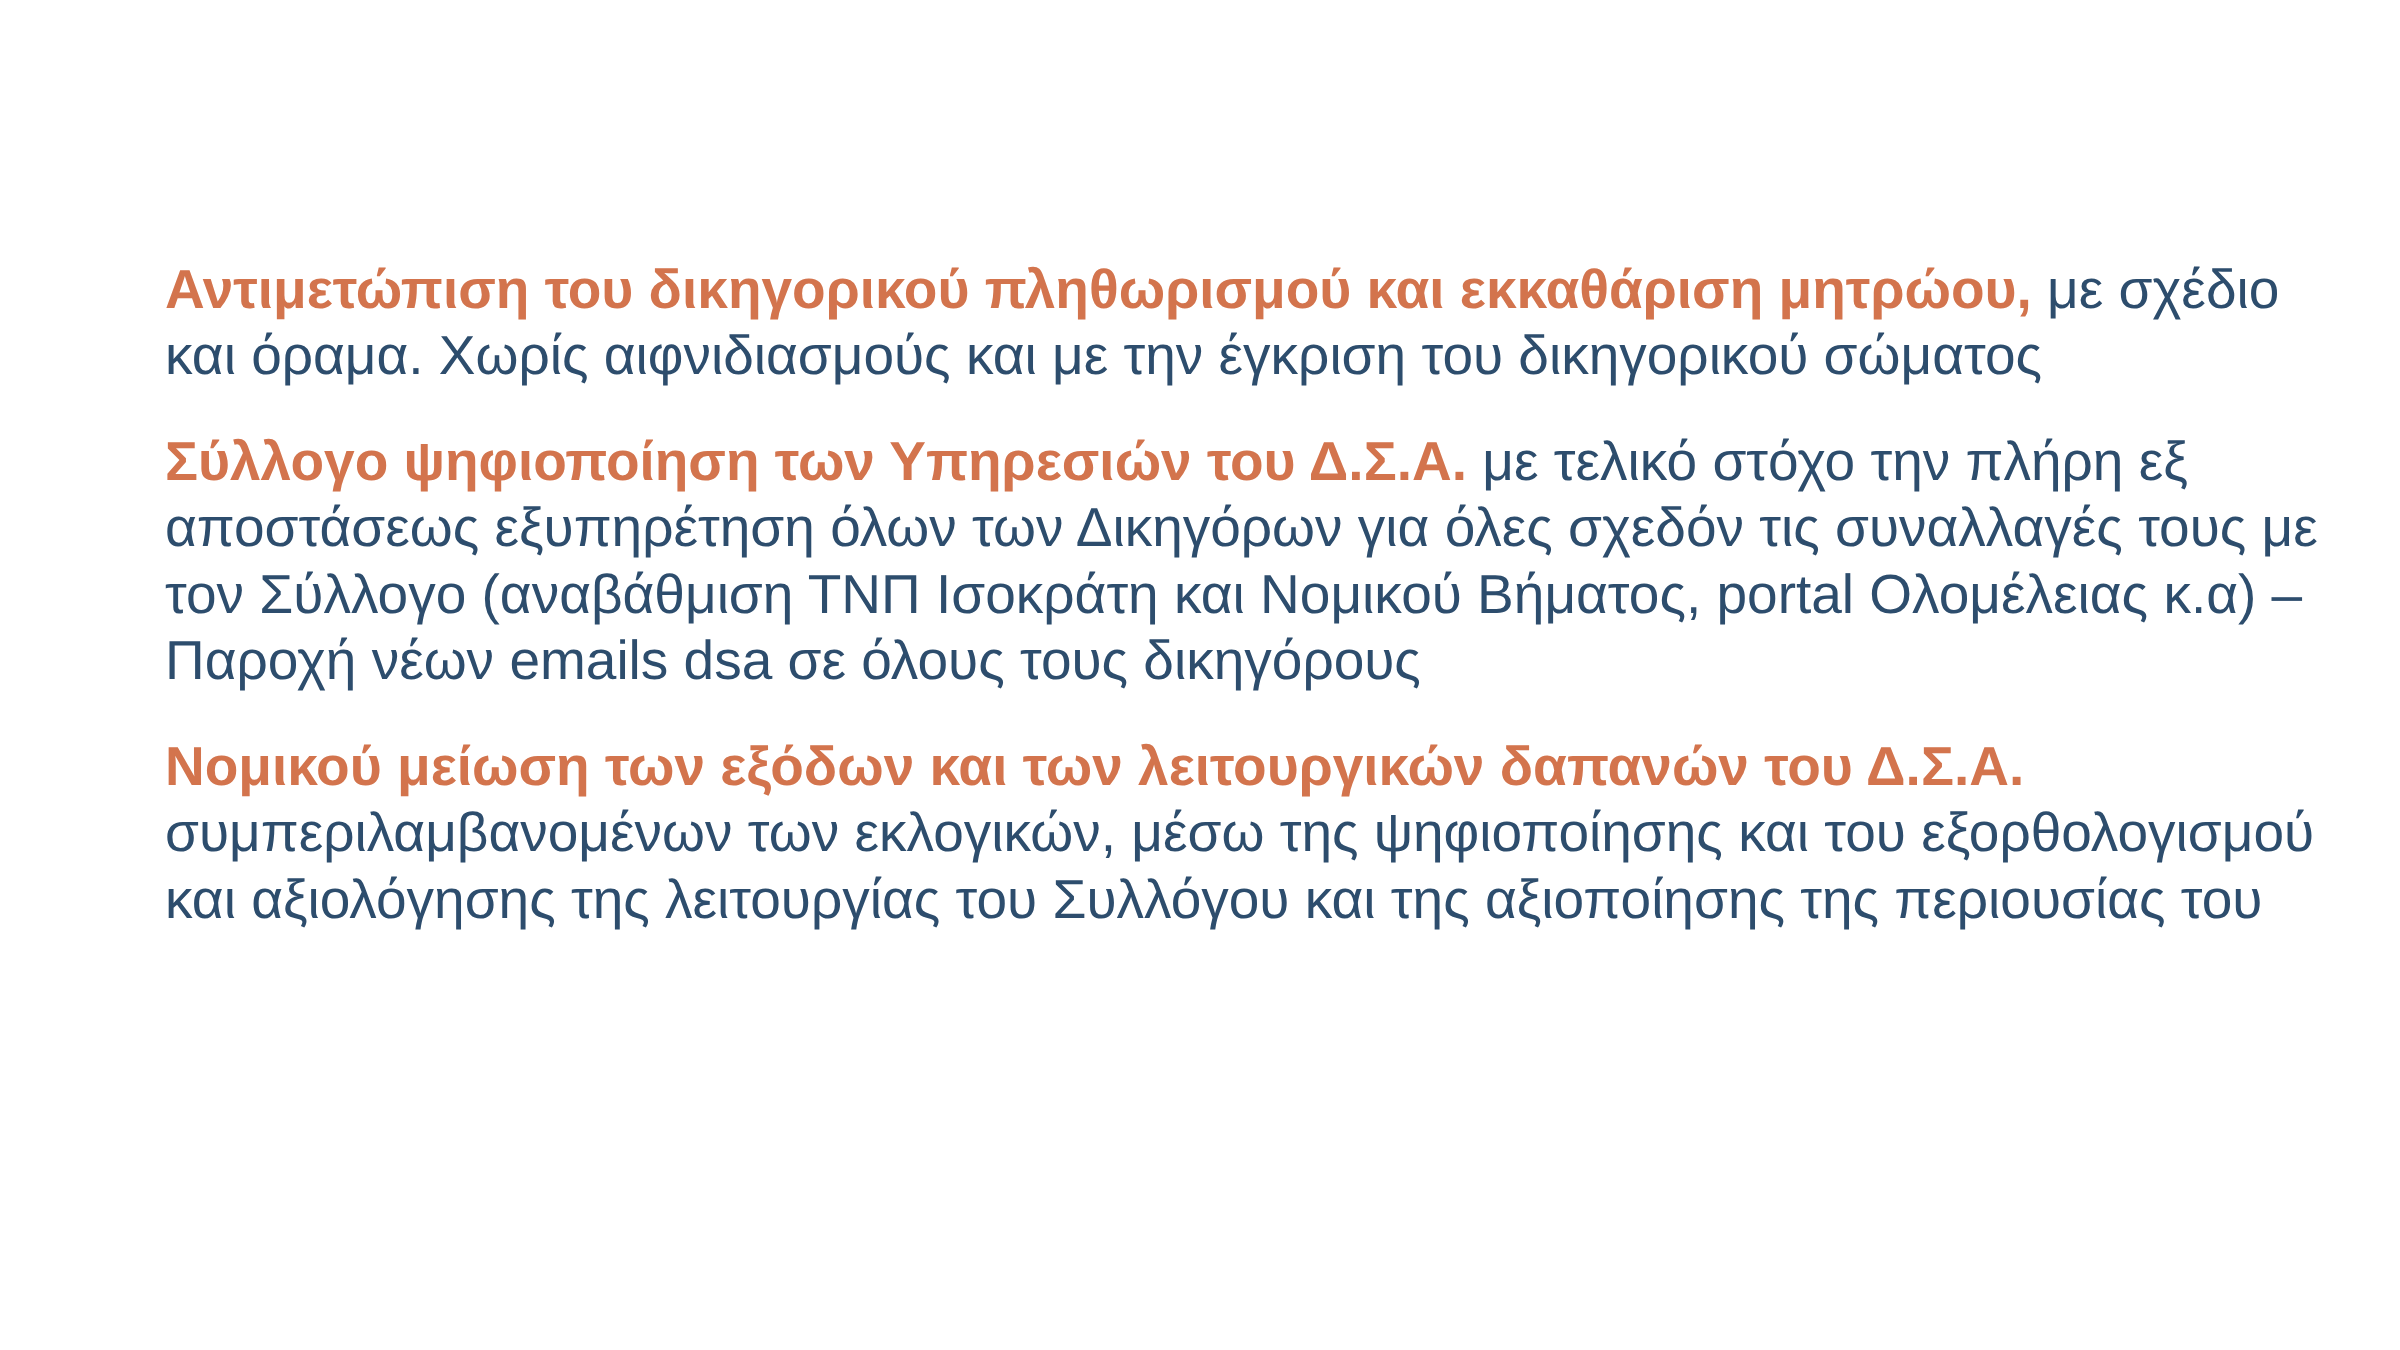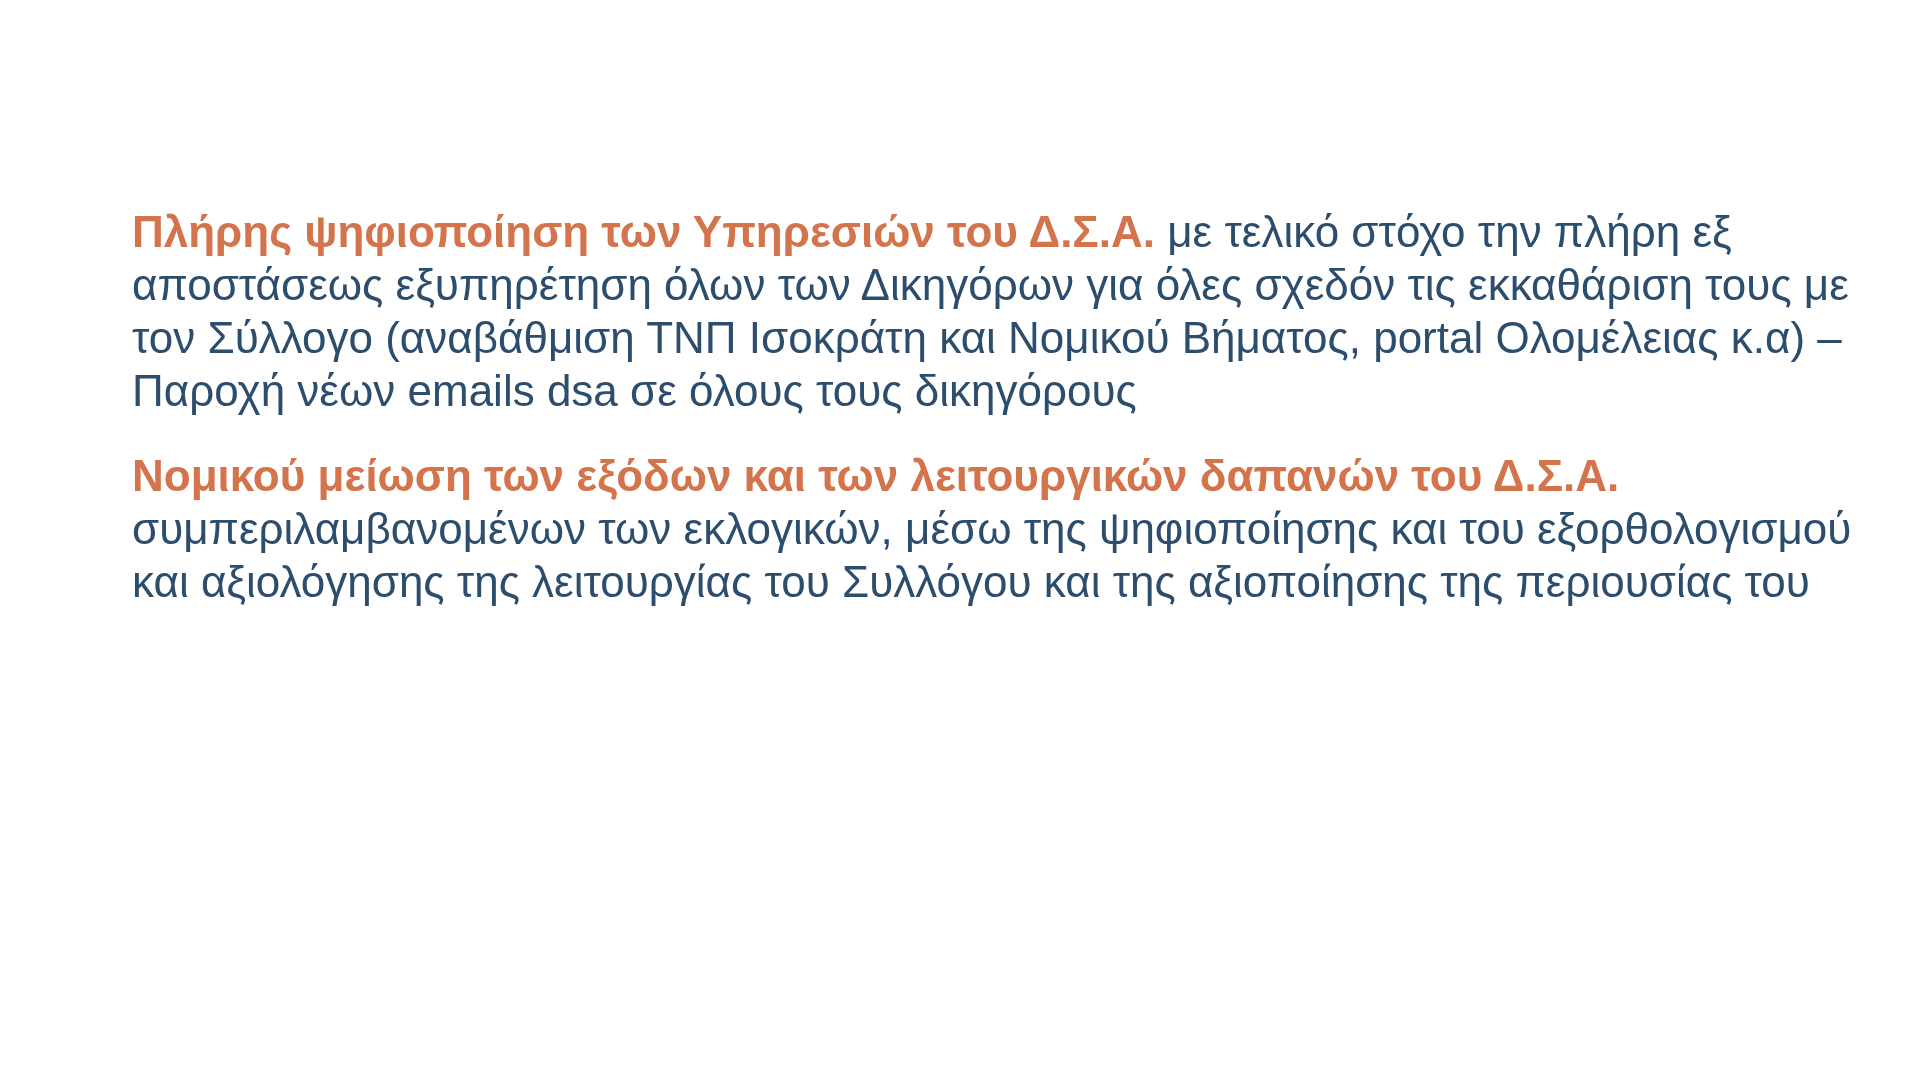--- a/index.html
+++ b/index.html
@@ -43,19 +43,20 @@
     color: #2d4d6d;
     font-weight: 400;
   }
 </style>
 </head>
 <body>
 
 <div class="slide">
   <div class="content">
 
+    <p class="para"><span class="lead">Αντιμετώπιση του δικηγορικού πληθωρισμού και εκκαθάριση μητρώου,</span> <span class="body-text">με σχέδιο και όραμα. Χωρίς αιφνιδιασμούς και με την έγκριση του δικηγορικού σώματος</span></p>
 
-    <p class="para"><span class="lead">Πλήρης ψηφιοποίηση των Υπηρεσιών του Δ.Σ.Α.</span> <span class="body-text">με τελικό στόχο την πλήρη εξ αποστάσεως εξυπηρέτηση όλων των Δικηγόρων για όλες σχεδόν τις εκκαθάριση τους με τον Σύλλογο (αναβάθμιση ΤΝΠ Ισοκράτη και Νομικού Βήματος, portal Ολομέλειας κ.α) – Παροχή νέων emails dsa σε όλους τους δικηγόρους</span></p>
+    <p class="para"><span class="lead">Σύλλογο ψηφιοποίηση των Υπηρεσιών του Δ.Σ.Α.</span> <span class="body-text">με τελικό στόχο την πλήρη εξ αποστάσεως εξυπηρέτηση όλων των Δικηγόρων για όλες σχεδόν τις συναλλαγές τους με τον Σύλλογο (αναβάθμιση ΤΝΠ Ισοκράτη και Νομικού Βήματος, portal Ολομέλειας κ.α) – Παροχή νέων emails dsa σε όλους τους δικηγόρους</span></p>
 
     <p class="para"><span class="lead">Νομικού μείωση των εξόδων και των λειτουργικών δαπανών του Δ.Σ.Α.</span> <span class="body-text">συμπεριλαμβανομένων των εκλογικών, μέσω της ψηφιοποίησης και του εξορθολογισμού και αξιολόγησης της λειτουργίας του Συλλόγου και της αξιοποίησης της περιουσίας του</span></p>
 
   </div>
 </div>
 
 </body></html>

